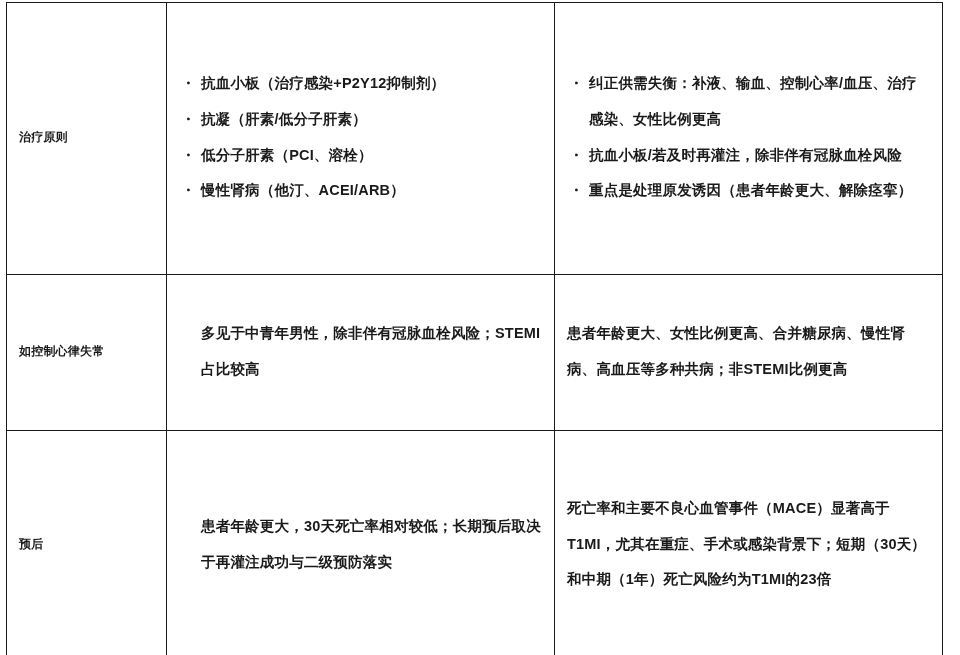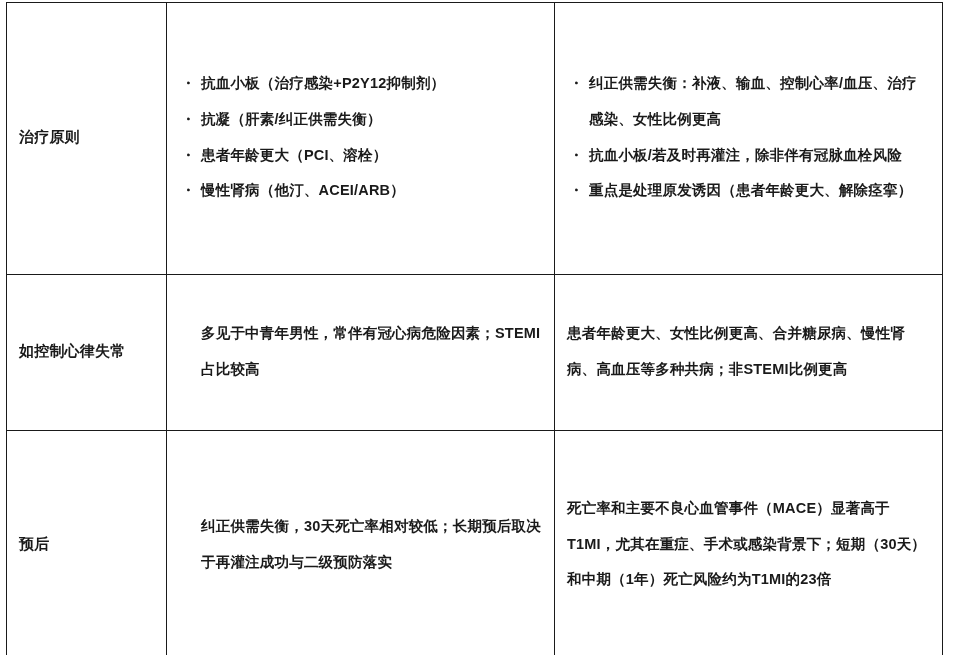--- a/index.html
+++ b/index.html
@@ -31,21 +31,21 @@
     vertical-align: middle;
     padding: 10px 12px 12px 12px;
     box-sizing: border-box;
   }
   col.c1 { width: 160px; }
   col.c2 { width: 388px; }
   col.c3 { width: 388px; }
 
   td.rowlabel {
     font-weight: bold;
-    font-size: 15px;
+    font-size: 12px;
     letter-spacing: 0.2px;
     padding-left: 14px;
     vertical-align: middle;
   }
   .bullet-list {
     list-style: none;
     margin: 0;
     padding: 0;
   }
   .bullet-list li {
@@ -87,46 +87,46 @@
       <col class="c1">
       <col class="c2">
       <col class="c3">
     </colgroup>
     <tbody>
       <tr class="r-principles">
         <td class="rowlabel">治疗原则</td>
         <td class="col2">
           <ul class="bullet-list">
             <li><span class="bullet-dot">・</span><span>抗血小板（治疗感染+P2Y12抑制剂）</span></li>
-            <li><span class="bullet-dot">・</span><span>抗凝（肝素/纠正供需失衡）</span></li>
-            <li><span class="bullet-dot">・</span><span>患者年龄更大（PCI、溶栓）</span></li>
+            <li><span class="bullet-dot">・</span><span>抗凝（肝素/低分子肝素）</span></li>
+            <li><span class="bullet-dot">・</span><span>低分子肝素（PCI、溶栓）</span></li>
             <li><span class="bullet-dot">・</span><span>慢性肾病（他汀、ACEI/ARB）</span></li>
           </ul>
         </td>
         <td class="col3">
           <ul class="bullet-list">
             <li><span class="bullet-dot">・</span><span>纠正供需失衡：补液、输血、控制心率/血压、治疗感染、女性比例更高</span></li>
             <li><span class="bullet-dot">・</span><span>抗血小板/若及时再灌注，除非伴有冠脉血栓风险</span></li>
             <li><span class="bullet-dot">・</span><span>重点是处理原发诱因（患者年龄更大、解除痉挛）</span></li>
           </ul>
         </td>
       </tr>
       <tr class="r-epi">
         <td class="rowlabel">如控制心律失常</td>
         <td class="col2">
-          <p class="para cell-indent">多见于中青年男性，常伴有冠心病危险因素；STEMI 占比较高</p>
+          <p class="para cell-indent">多见于中青年男性，除非伴有冠脉血栓风险；STEMI 占比较高</p>
         </td>
         <td class="col3">
           <p class="para">患者年龄更大、女性比例更高、合并糖尿病、慢性肾病、高血压等多种共病；非STEMI比例更高</p>
         </td>
       </tr>
       <tr class="r-prognosis">
         <td class="rowlabel">预后</td>
         <td class="col2">
-          <p class="para cell-indent">纠正供需失衡，30天死亡率相对较低；长期预后取决于再灌注成功与二级预防落实</p>
+          <p class="para cell-indent">患者年龄更大，30天死亡率相对较低；长期预后取决于再灌注成功与二级预防落实</p>
         </td>
         <td class="col3">
           <p class="para">死亡率和主要不良心血管事件（MACE）显著高于T1MI，尤其在重症、手术或感染背景下；短期（30天）和中期（1年）死亡风险约为T1MI的23倍</p>
         </td>
       </tr>
     </tbody>
   </table>
 </div>
 
 </body></html>

